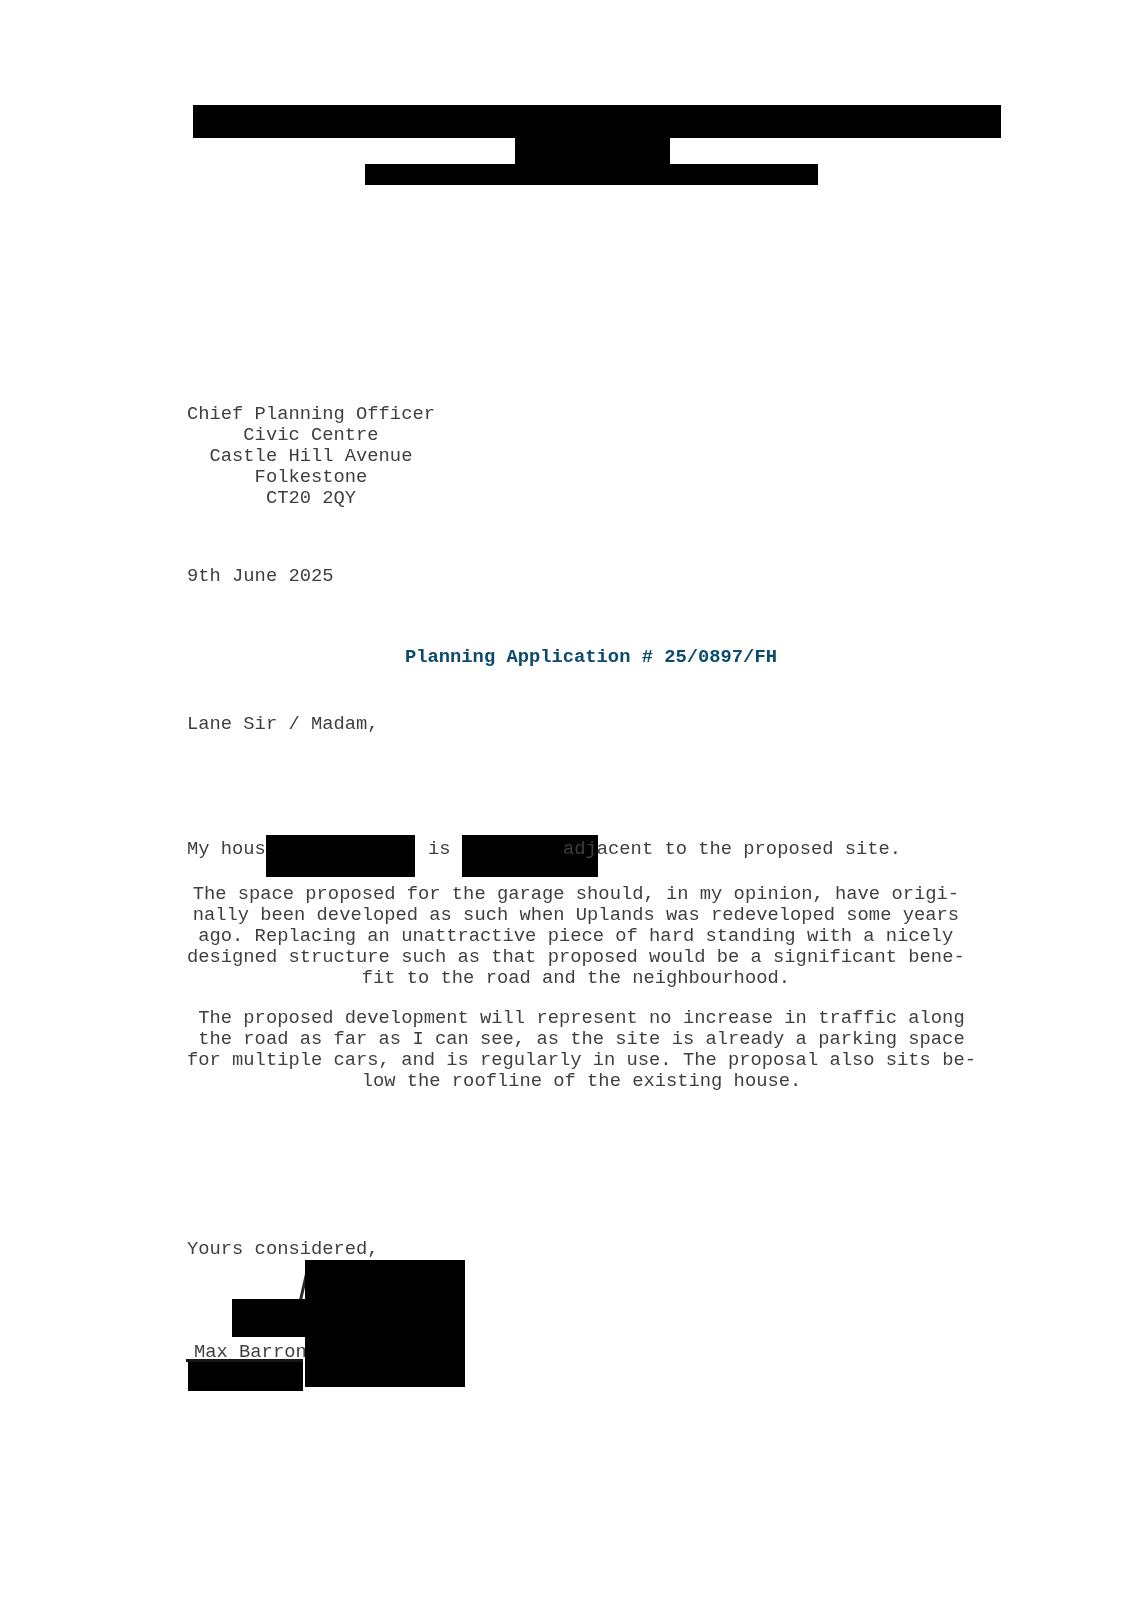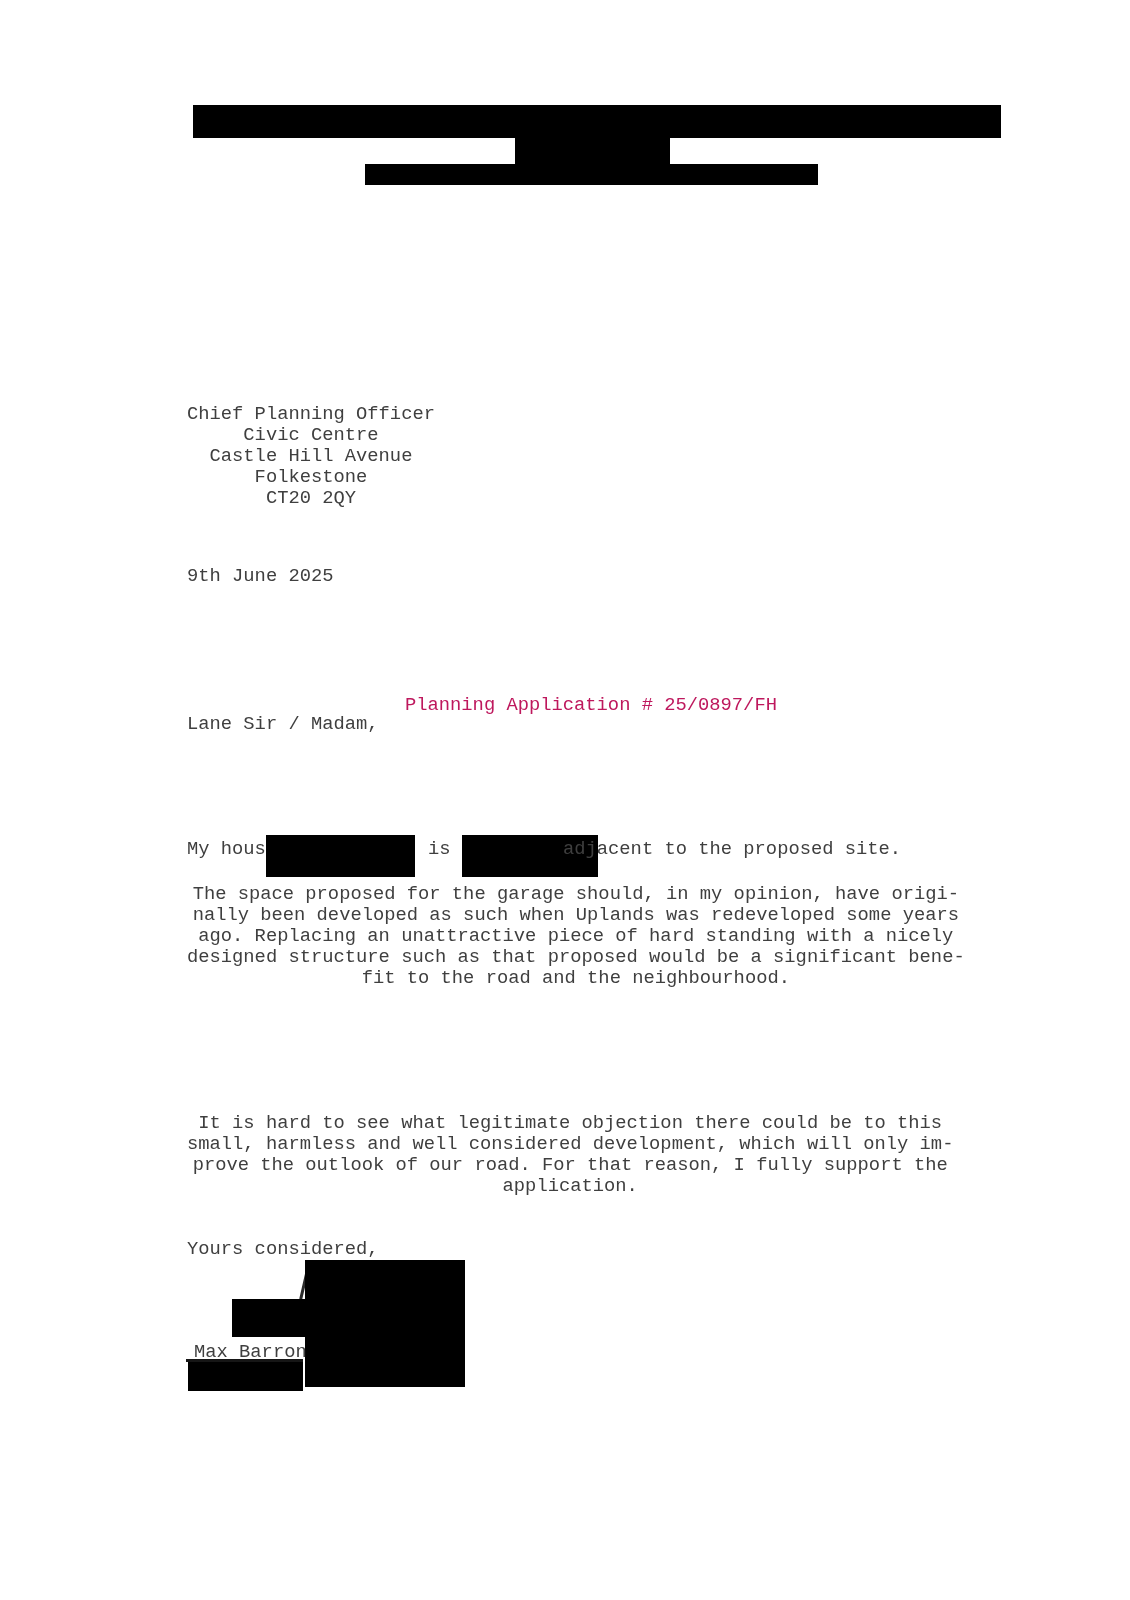--- a/index.html
+++ b/index.html
@@ -5,21 +5,21 @@
   html,body { margin:0; padding:0; background:#e8e8e8; }
   .page {
     position:relative; width:1130px; height:1600px; margin:0 auto;
     background:#ffffff; overflow:hidden;
     font-family:"Liberation Mono","DejaVu Sans Mono",monospace;
     font-size:18.8px; line-height:21px; color:#3f3f3f;text-align:center;
   }
   .abs { position:absolute; white-space:pre; }
   .preline { position:absolute; white-space:pre-line; }
   .redact { position:absolute; background:#000000; }
-  .subject { font-weight:normal; color:#be185d;margin-top:48px; }
+  .subject { font-weight:bold; color:#0c4a6e; }
   .sig-underline { position:absolute; background:#161616; }
   .sig-stroke { position:absolute; background:#2a2a2a; transform:rotate(13deg); transform-origin:bottom center; border-radius:2px; }
 </style>
 </head>
 <body>
 
 <div class="page">
 
   <div class="redact" style="left:193px; top:105px; width:808px; height:33px"></div>
   <div class="redact" style="left:515px; top:137px; width:155px; height:48px"></div>
@@ -43,25 +43,25 @@
   <div class="abs" style="left:428px; top:839px">is</div>
   <div class="redact" style="left:462px; top:835px; width:136px; height:42px"></div>
   <div class="abs" style="left:563px; top:839px">adjacent to the proposed site.</div>
 
   <div class="preline" style="left:187px; top:884px">The space proposed for the garage should, in my opinion, have origi-
 nally been developed as such when Uplands was redeveloped some years
 ago. Replacing an unattractive piece of hard standing with a nicely
 designed structure such as that proposed would be a significant bene-
 fit to the road and the neighbourhood.</div>
 
+  <div class="preline" style="left:187px; top:1008px">The proposed development will represent no increase in traffic along
+the road as far as I can see, as the site is already a parking space
+for multiple cars, and is regularly in use. The proposal also sits be-
+low the roofline of the existing house.</div>
 
-  <div class="preline" style="left:187px; top:1113px">It is hard to see what legitimate objection there could be to this
-small, harmless and well considered development, which will only im-
-prove the outlook of our road. For that reason, I fully support the
-application.</div>
 
   <div class="abs" style="left:187px; top:1239px">Yours considered,</div>
 
   <div class="sig-stroke" style="left:299px; top:1272px; width:3px; height:28px"></div>
   <div class="redact" style="left:305px; top:1260px; width:160px; height:127px"></div>
   <div class="redact" style="left:232px; top:1299px; width:75px; height:38px"></div>
   <div class="redact" style="left:188px; top:1362px; width:115px; height:29px"></div>
 
   <div class="abs" style="left:194px; top:1342px">Max Barron</div>
   <div class="sig-underline" style="left:186px; top:1359px; width:117px; height:3px"></div>

